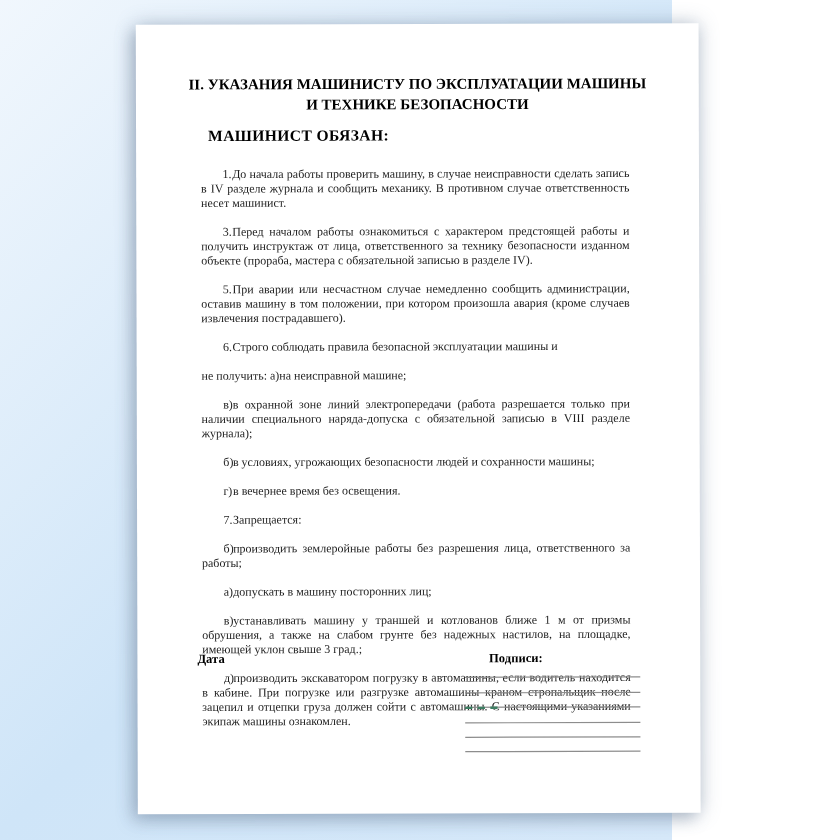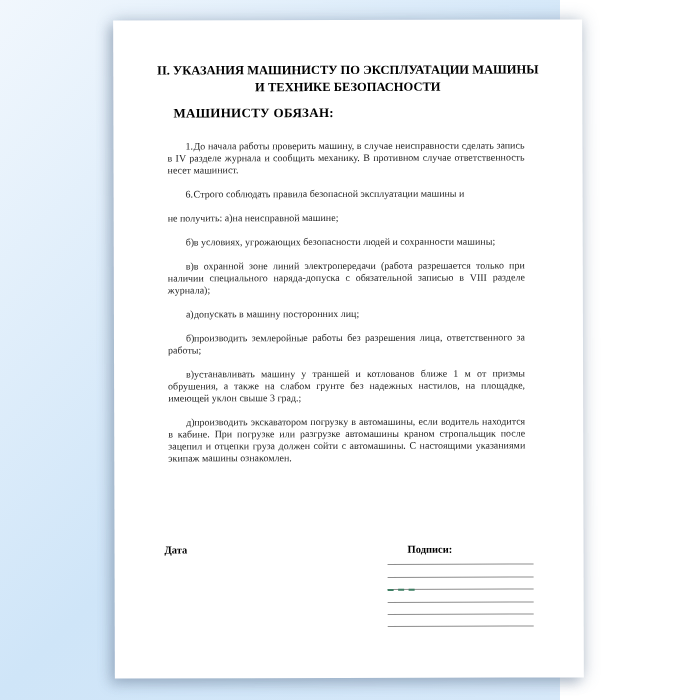--- a/index.html
+++ b/index.html
@@ -38,30 +38,34 @@
 <body>
 
 <div class="scene">
   <div class="page">
 
     <div class="title">
       <div>II. УКАЗАНИЯ МАШИНИСТУ ПО ЭКСПЛУАТАЦИИ МАШИНЫ</div>
       <div>И ТЕХНИКЕ БЕЗОПАСНОСТИ</div>
     </div>
 
-    <div class="subtitle">МАШИНИСТУ ОБЯЗАН:</div>
+    <div class="subtitle">МАШИНИСТ ОБЯЗАН:</div>
 
     <div class="doc-body">
         <p class="indent"><span class="marker">1.</span>До начала работы проверить машину, в случае неисправности сделать запись в IV разделе журнала и сообщить механику. В противном случае ответственность несет машинист.</p>
+        <p class="indent"><span class="marker">3.</span>Перед началом работы ознакомиться с характером предстоящей работы и получить инструктаж от лица, ответственного за технику безопасности изданном объекте (прораба, мастера с обязательной записью в разделе IV).</p>
+        <p class="indent"><span class="marker">5.</span>При аварии или несчастном случае немедленно сообщить администрации, оставив машину в том положении, при котором произошла авария (кроме случаев извлечения пострадавшего).</p>
         <p class="indent"><span class="marker">6.</span>Строго соблюдать правила безопасной эксплуатации машины и</p>
         <p>не получить: а)на неисправной машине;</p>
+        <p class="indent"><span class="marker">в)</span>в охранной зоне линий электропередачи (работа разрешается только при наличии специального наряда-допуска с обязательной записью в VIII разделе журнала);</p>
         <p class="indent"><span class="marker">б)</span>в условиях, угрожающих безопасности людей и сохранности машины;</p>
-        <p class="indent"><span class="marker">в)</span>в охранной зоне линий электропередачи (работа разрешается только при наличии специального наряда-допуска с обязательной записью в VIII разделе журнала);</p>
+        <p class="indent"><span class="marker">г)</span>в вечернее время без освещения.</p>
+        <p class="indent"><span class="marker">7.</span>Запрещается:</p>
+        <p class="indent"><span class="marker">б)</span>производить землеройные работы без разрешения лица, ответственного за работы;</p>
         <p class="indent"><span class="marker">а)</span>допускать в машину посторонних лиц;</p>
-        <p class="indent"><span class="marker">б)</span>производить землеройные работы без разрешения лица, ответственного за работы;</p>
         <p class="indent"><span class="marker">в)</span>устанавливать машину у траншей и котлованов ближе 1 м от призмы обрушения, а также на слабом грунте без надежных настилов, на площадке, имеющей уклон свыше 3 град.;</p>
         <p class="indent"><span class="marker">д)</span>производить экскаватором погрузку в автомашины, если водитель находится в кабине. При погрузке или разгрузке автомашины краном стропальщик после зацепил и отцепки груза должен сойти с автомашины. С настоящими указаниями экипаж машины ознакомлен.</p>
       </div>
 
     <div class="footer-label date-label">Дата</div>
 
     <div class="footer-label sig-label">Подписи:</div>
 
     <div class="sig-lines">
         <div class="sig-line"></div>

